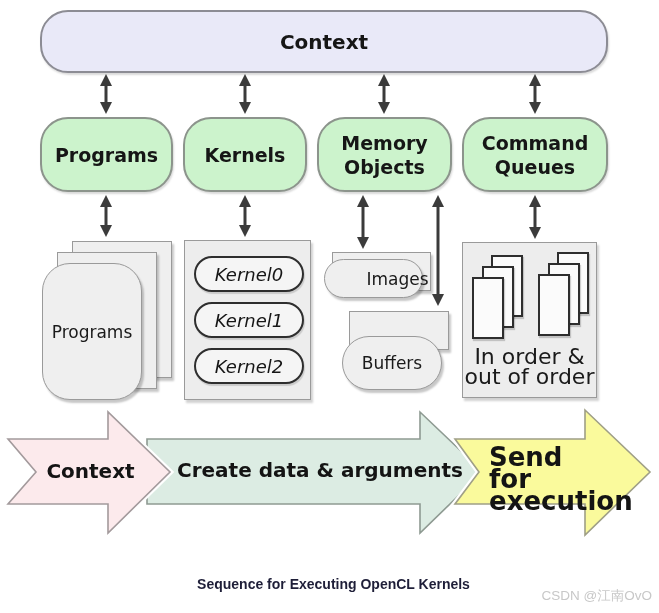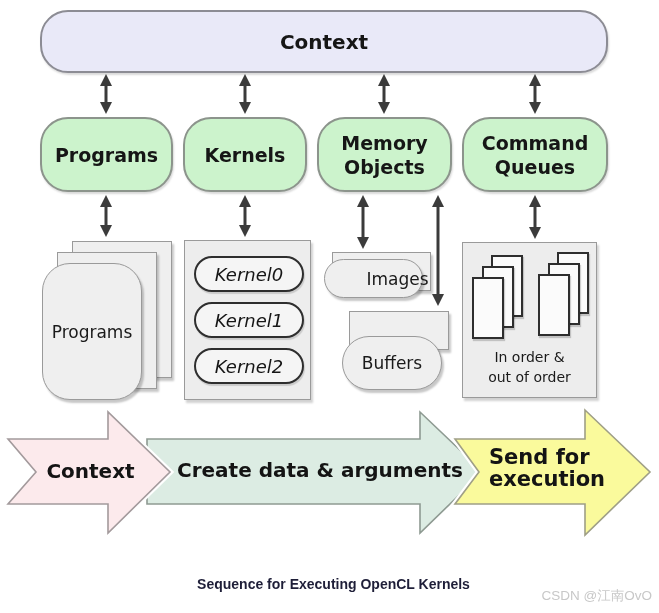--- a/index.html
+++ b/index.html
@@ -48,32 +48,32 @@
     font-style:italic;
   }
 
   
   .queue-card{
     width:32px;height:62px;background:#fbfbfb;border:2px solid #2e2e2e;
     box-shadow:1px 2px 1px rgba(0,0,0,0.18);
   }
 
   .cq-caption{
-    left:0;right:0;top:104px;font-size:14px;line-height:20px;
+    left:0;right:0;top:104px;font-size:22px;line-height:20px;
     text-align:center;color:#1a1a1a;
   }
 
   svg.layer{position:absolute;left:0;top:0;pointer-events:none;}
 
   
   .flow-label{
     font-weight:bold;font-size:20px;color:#141414;text-align:center;
   }
   .flow-label-send{
-    font-weight:bold;font-size:21px;line-height:22px;color:#141414;text-align:left;
+    font-weight:bold;font-size:26px;line-height:22px;color:#141414;text-align:left;
   }
 
   .caption{
     left:4px;top:576px;width:659px;text-align:center;
     font-family:"Liberation Sans",sans-serif;font-weight:bold;
     font-size:14px;color:#1e1e38;
   }
   .watermark{
     right:7px;top:587px;font-family:"Liberation Sans",sans-serif;
     font-size:13.5px;color:#c8c8c8;

